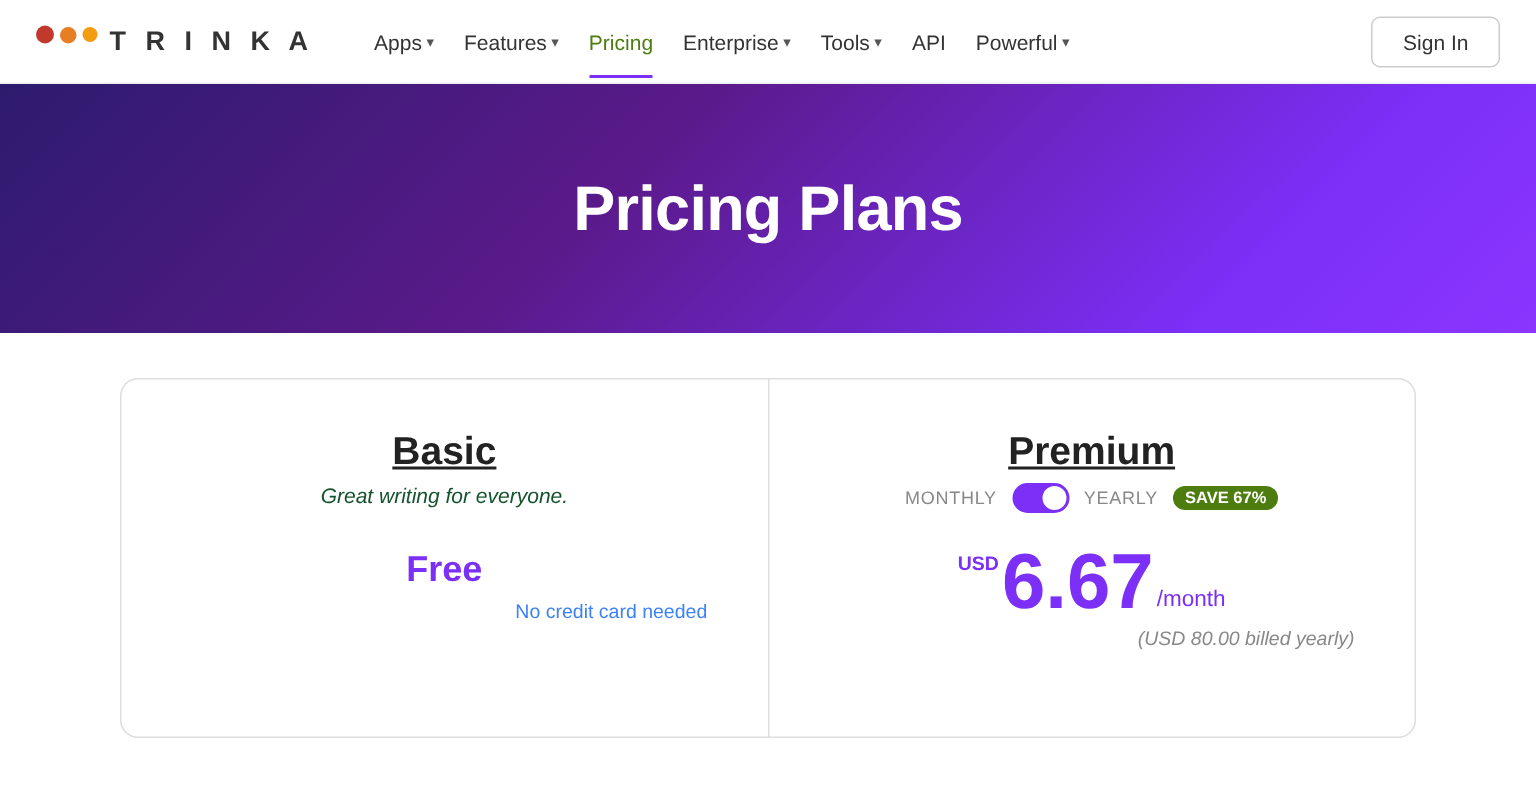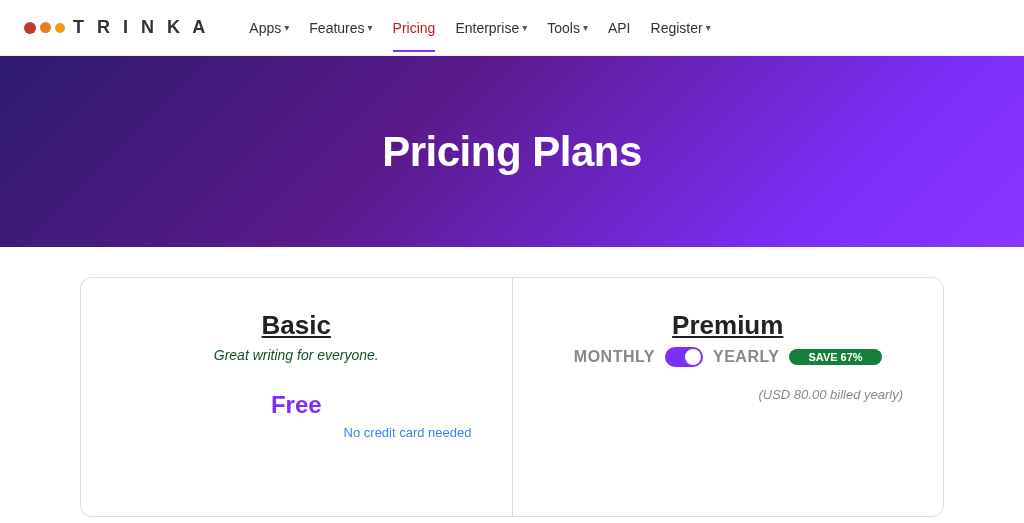--- a/index.html
+++ b/index.html
@@ -11,21 +11,21 @@
       align-items: center;
       padding: 0 24px;
       height: 56px;
       background: #fff;
       border-bottom: 1px solid #eee;
       position: relative;
       z-index: 10;
     }
     .logo {
       display: flex;
-      align-items: center;
+      align-items: flex-start;
       gap: 8px;
       margin-right: 30px;
       text-decoration: none;
     }
     .logo-dots {
       display: flex;
       gap: 4px;
       align-items: center;
     }
     .logo-dot {
@@ -51,21 +51,21 @@
       gap: 3px;
       padding: 6px 10px;
       font-size: 14px;
       color: #333;
       cursor: pointer;
       text-decoration: none;
       border-radius: 4px;
       position: relative;
     }
     .nav-item.active {
-      color: #b91c1c;
+      color: #4d7c0f;
       font-weight: 500;
       text-align: center;
     }
     .nav-item.active::after {
       content: '';
       position: absolute;
       bottom: -10px;
       left: 10px;
       right: 10px;
       height: 2px;
@@ -97,21 +97,21 @@
       border-radius: 6px;
       padding: 8px 20px;
       font-size: 14px;
       font-weight: 500;
       cursor: pointer;
     }
 
     
     .hero {
       background: linear-gradient(135deg, #2d1b6e 0%, #5a1a8a 40%, #7b2ff7 80%, #8b35ff 100%);
-      height: 191px;
+      height: 166px;
       display: flex;
       align-items: center;
       justify-content: center;
     }
     .hero-title {
       color: #fff;
       font-size: 42px;
       font-weight: 800;
       letter-spacing: -0.5px;
     }
@@ -170,22 +170,22 @@
 
     
     .billing-toggle {
       display: flex;
       align-items: center;
       gap: 10px;
       margin-bottom: 20px;
       justify-content: center;
     }
     .billing-label {
-      font-size: 16px;
-      font-weight: 700;
+      font-size: 12px;
+      font-weight: 400;
       color: #888;
       letter-spacing: 0.5px;
     }
     .toggle-track {
       width: 38px;
       height: 20px;
       background: #7b2ff7;
       border-radius: 10px;
       position: relative;
       cursor: pointer;
@@ -193,26 +193,26 @@
     .toggle-thumb {
       position: absolute;
       right: 2px;
       top: 2px;
       width: 16px;
       height: 16px;
       background: #fff;
       border-radius: 50%;
     }
     .save-badge {
-      background: #15803d;
+      background: #4d7c0f;
       color: #fff;
       font-size: 11px;
       font-weight: 700;
       border-radius: 10px;
-      padding: 2px 19px;
+      padding: 2px 8px;
     }
 
     
     .premium-price-row {
       display: flex;
       align-items: flex-start;
       justify-content: center;
       gap: 2px;
       margin-bottom: 4px;
     }
@@ -272,26 +272,27 @@
       <span class="nav-chevron">▾</span>
     </a>
     <a class="nav-item">
       <span>Tools</span>
       <span class="nav-chevron">▾</span>
     </a>
     <a class="nav-item">
       <span>API</span>
     </a>
     <a class="nav-item">
-      <span>Register</span>
+      <span>Powerful</span>
       <span class="nav-chevron">▾</span>
     </a>
   </nav>
 
   <div class="header-actions">
+    <button class="btn-signin">Sign In</button>
   </div>
 </header>
 
 <div class="hero">
   <h1 class="hero-title">Pricing Plans</h1>
 </div>
 
 <div class="pricing-section">
 
   <div class="pricing-card">
@@ -306,16 +307,21 @@
 
     <div class="billing-toggle">
       <span class="billing-label">MONTHLY</span>
       <div class="toggle-track">
         <div class="toggle-thumb"></div>
       </div>
       <span class="billing-label">YEARLY</span>
       <span class="save-badge">SAVE 67%</span>
     </div>
 
+    <div class="premium-price-row">
+      <span class="price-currency">USD</span>
+      <span class="price-amount">6.67</span>
+      <span class="price-period">/month</span>
+    </div>
     <div class="billed-yearly">(USD 80.00 billed yearly)</div>
   </div>
 
 </div>
 
 </body></html>

